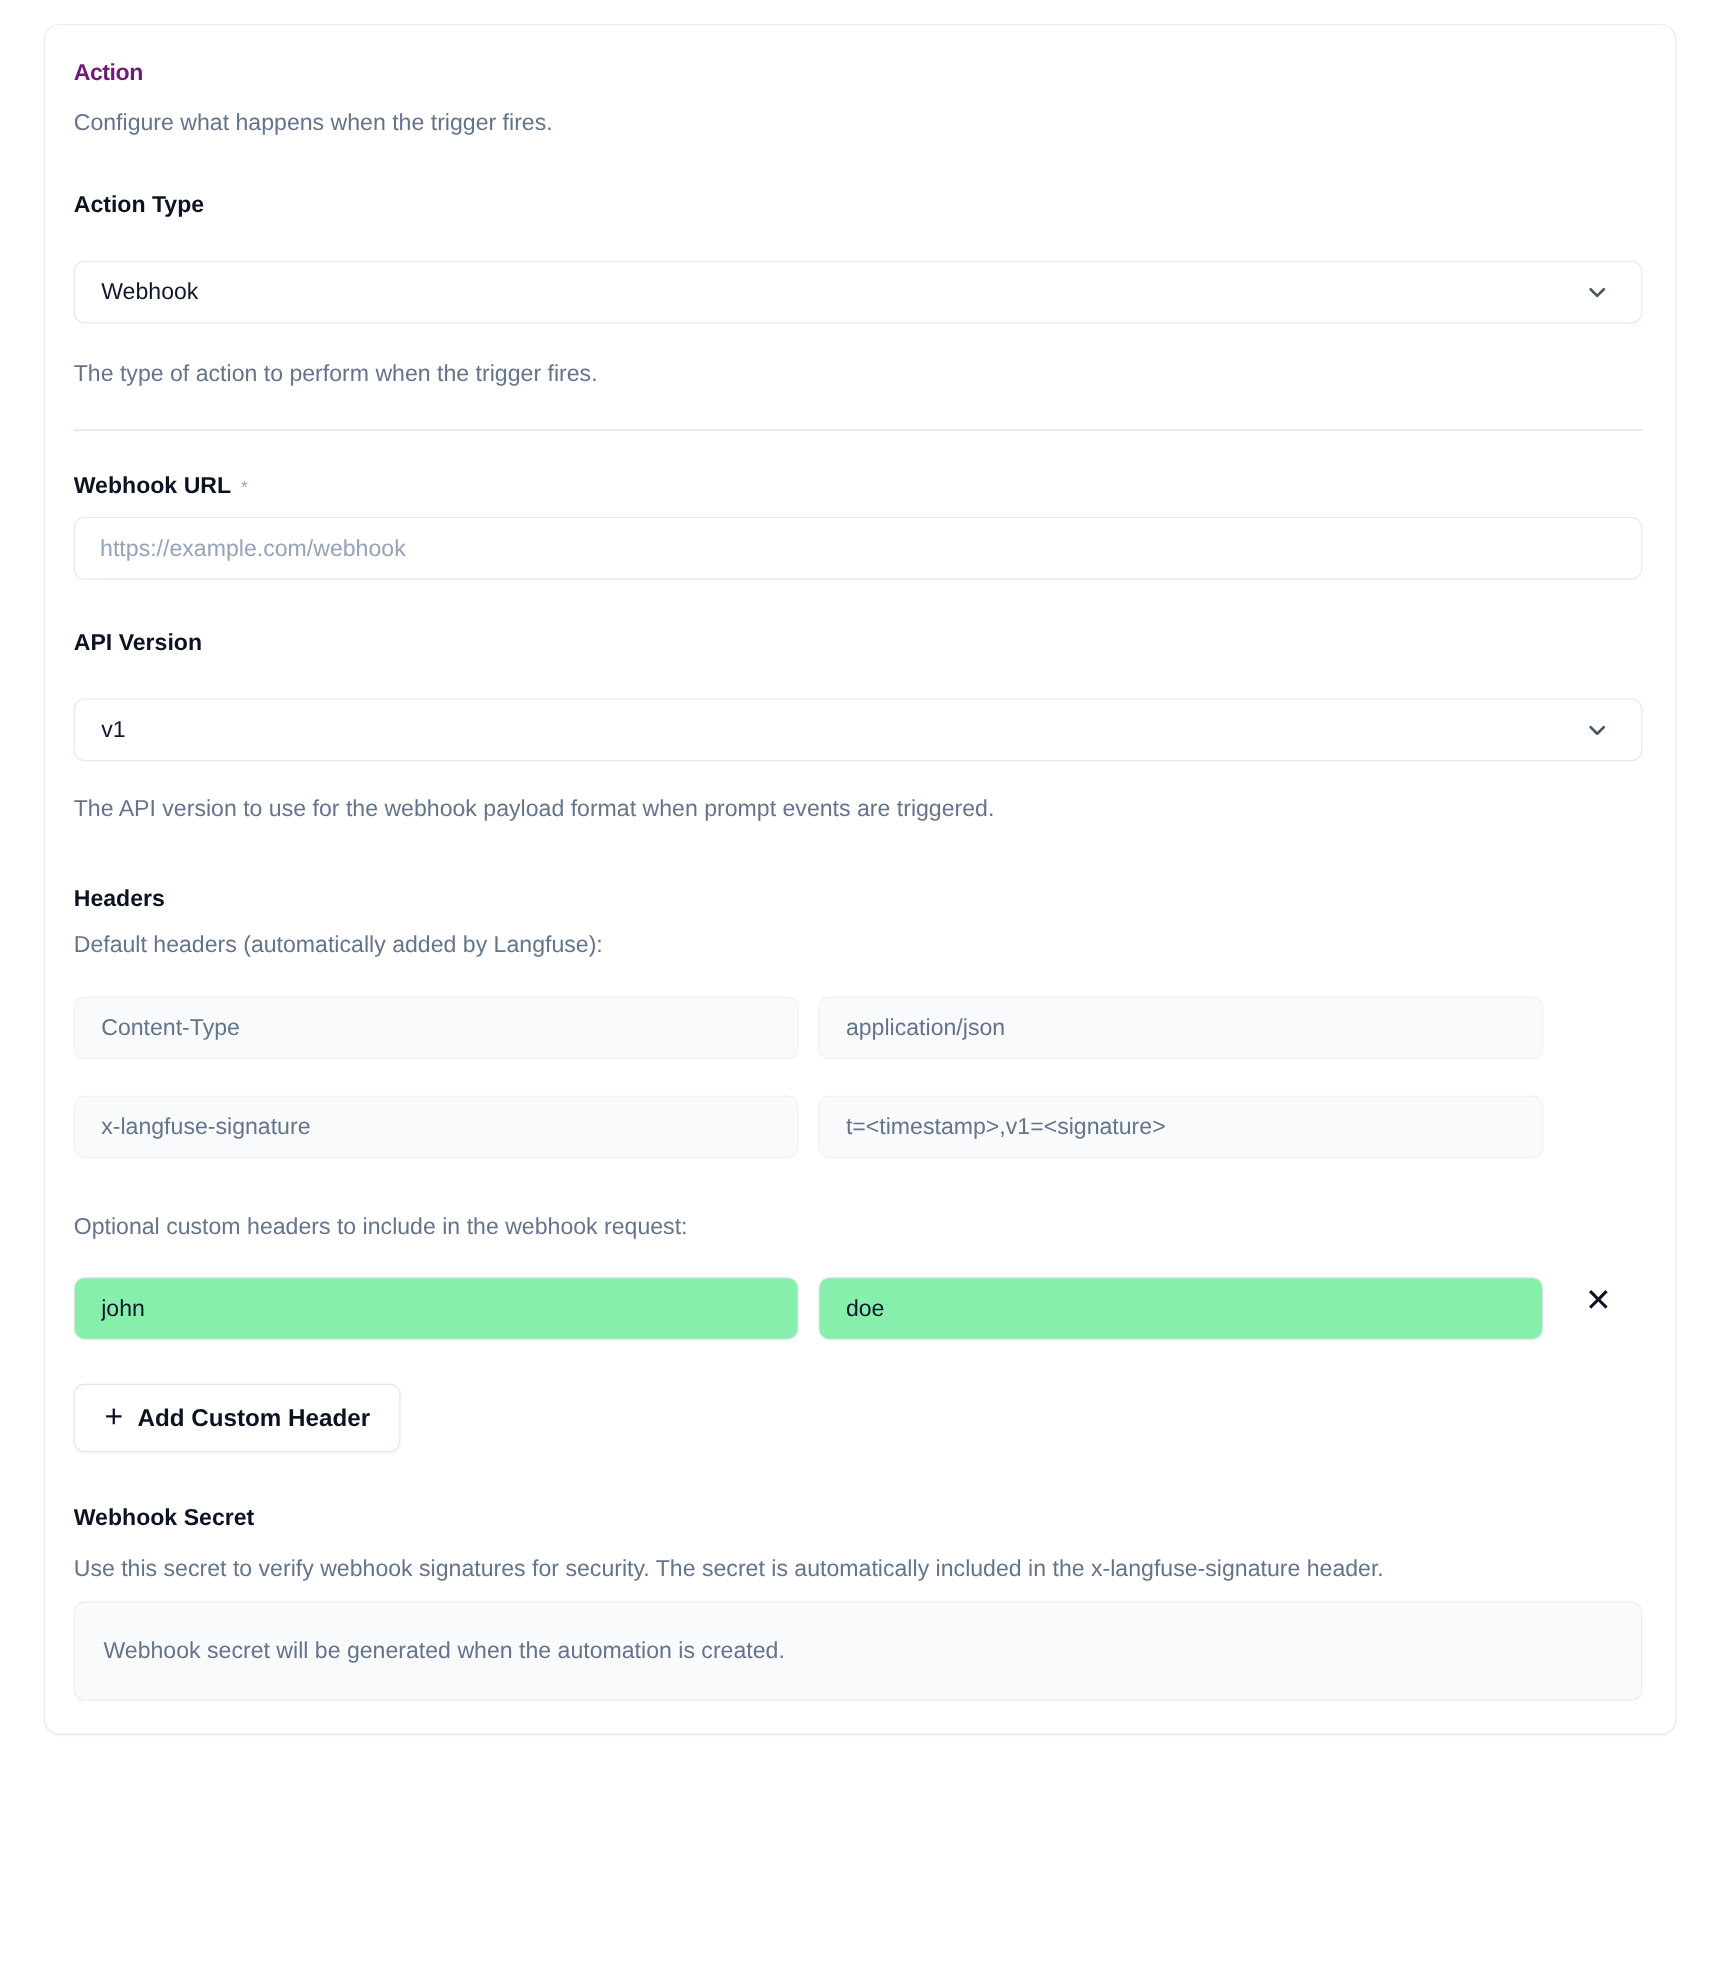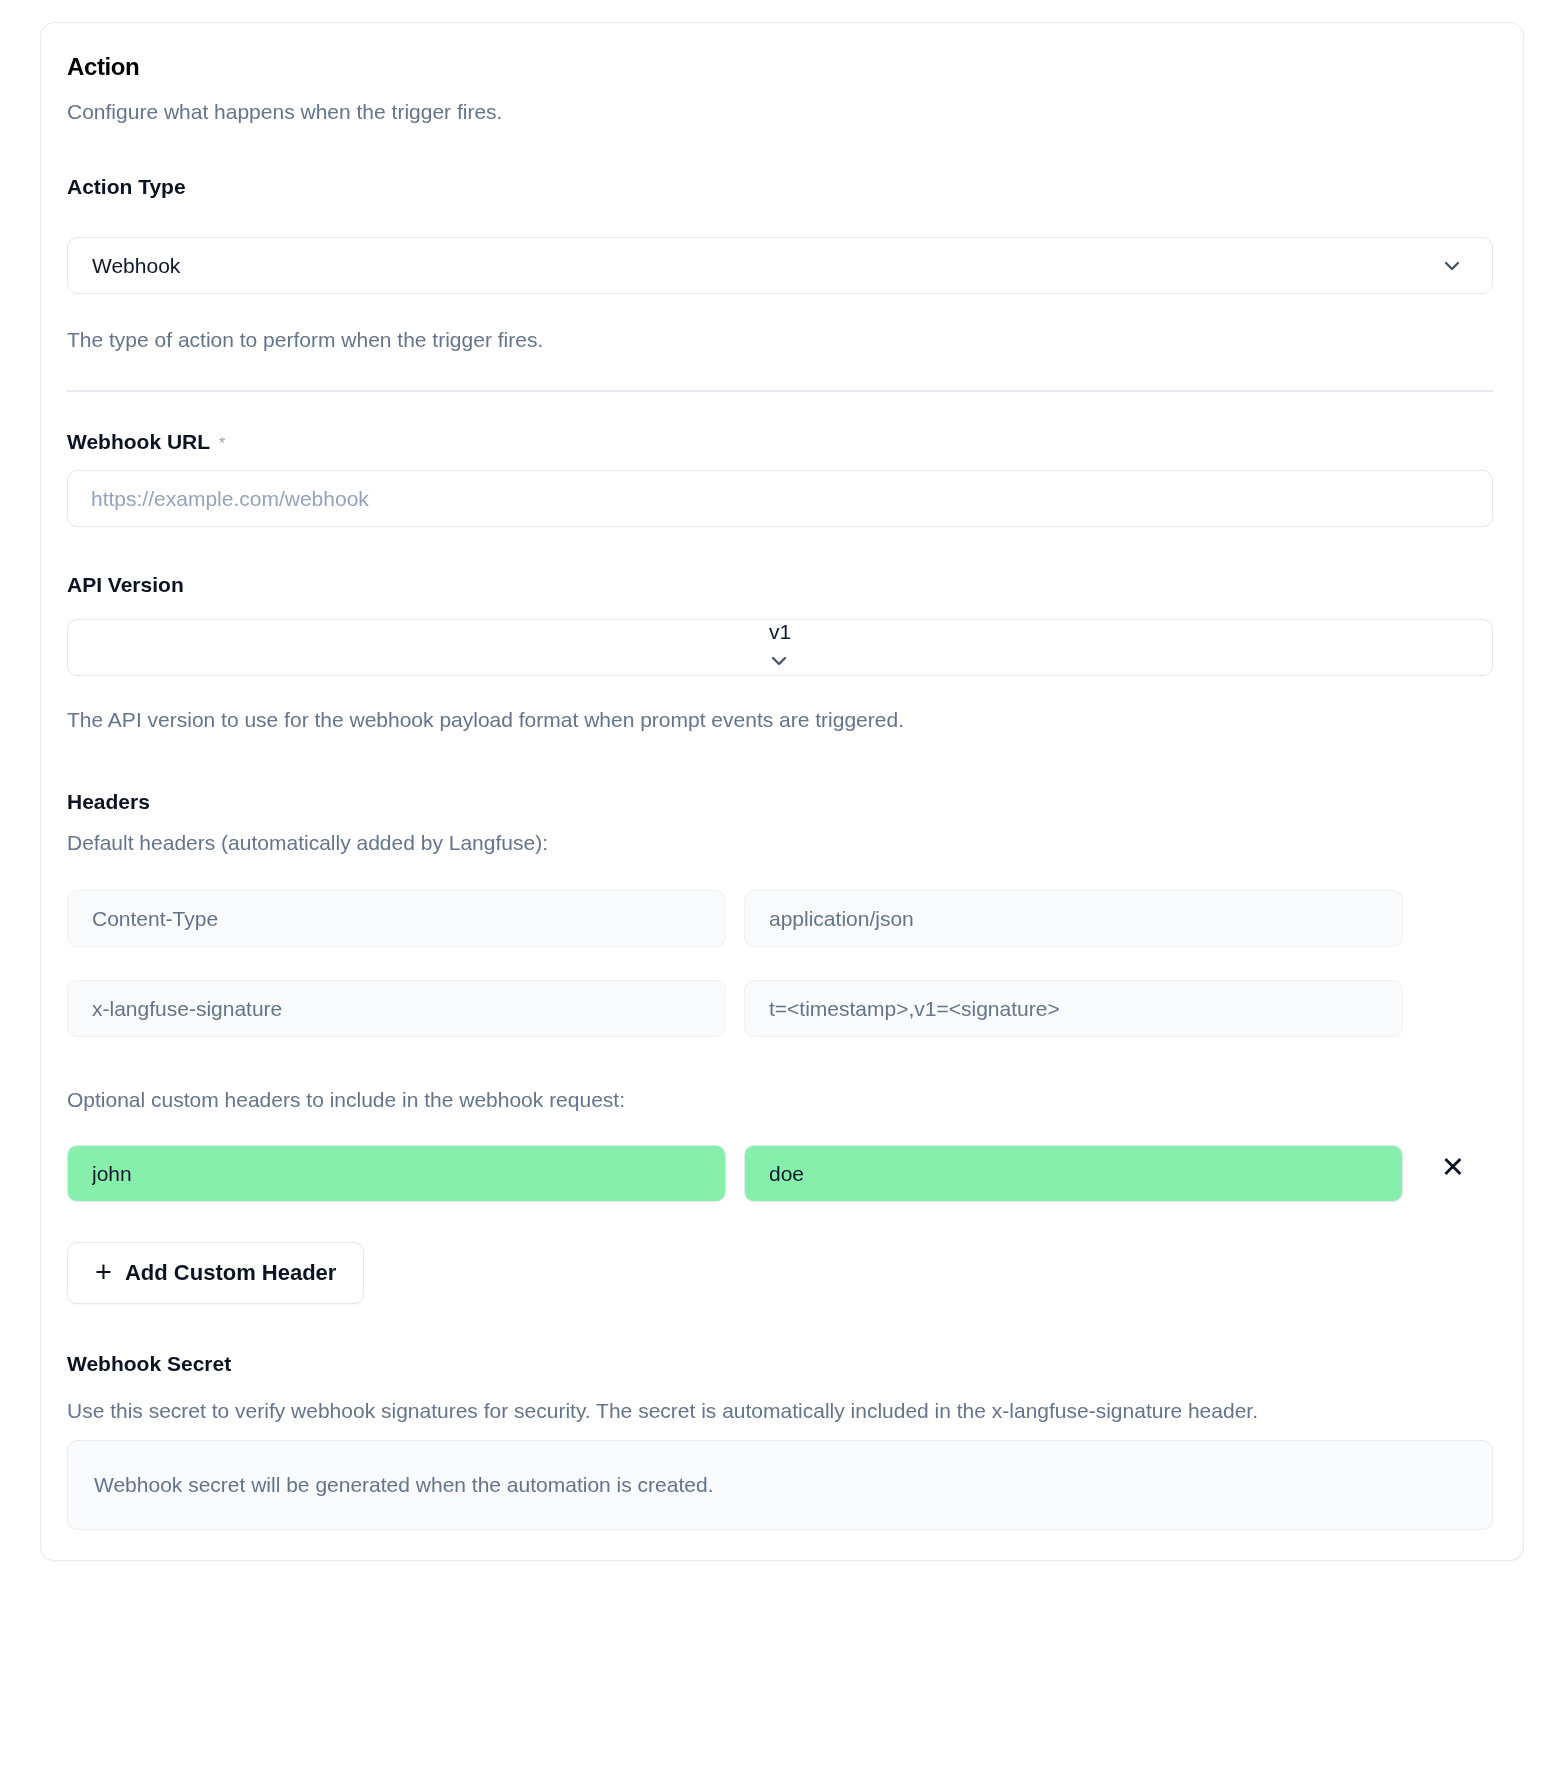--- a/index.html
+++ b/index.html
@@ -16,25 +16,25 @@
     margin: 22px 42px 0 40px;
     background: #ffffff;
     border: 1px solid #e5e9f0;
     border-radius: 14px;
     padding: 25px 30px 30px 26px;
     box-shadow: 0 1px 2px rgba(16,24,40,0.04);
   }
 
   .title {
     margin: 0;
-    font-size: 24px;
+    font-size: 21px;
     line-height: 38px;
     font-weight: 700;
     letter-spacing: -0.4px;
-    color: #000000;
+    color: #701a75;
   }
   .subtitle {
     margin: 11px 0 0 0;
     font-size: 21px;
     line-height: 30px;
     color: #64748b;
   }
 
   .field-label {
     display: block;
@@ -60,21 +60,21 @@
   .divider {
     border: none;
     border-top: 2px solid #e7ebf2;
     margin: 34px 0 0 0;
   }
 
   .mt-label-2 { margin-top: 36px; }
   .url-input  { margin-top: 14px; }
   .help-2 { margin-top: 26px; }
   .mt-label-3 { margin-top: 44px; }
-  .select-box-2 { margin-top: 20px; flex-direction: column; }
+  .select-box-2 { margin-top: 36px; }
   .help-3 { margin-top: 28px; }
   .mt-label-4 { margin-top: 52px; }
   .caption { margin: 12px 0 0 0; font-size: 21px; line-height: 30px; color: #64748b; }
   .rows-wrap { margin-top: 20px; display: flex; flex-direction: column; gap: 21px; }
   .caption-optional { margin-top: 48px; }
   .custom-row { margin-top: 18px; }
   .mt-label-5 { margin-top: 46px; }
 
   .select-box, .select-box-2 {
     height: 57px;

